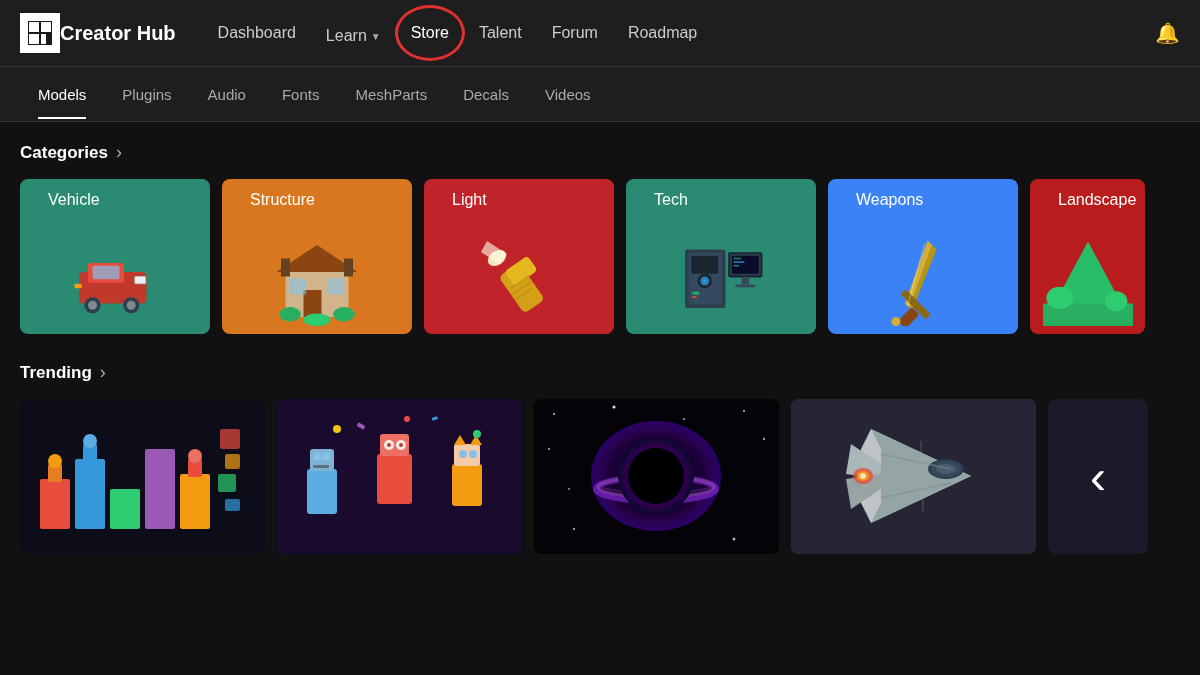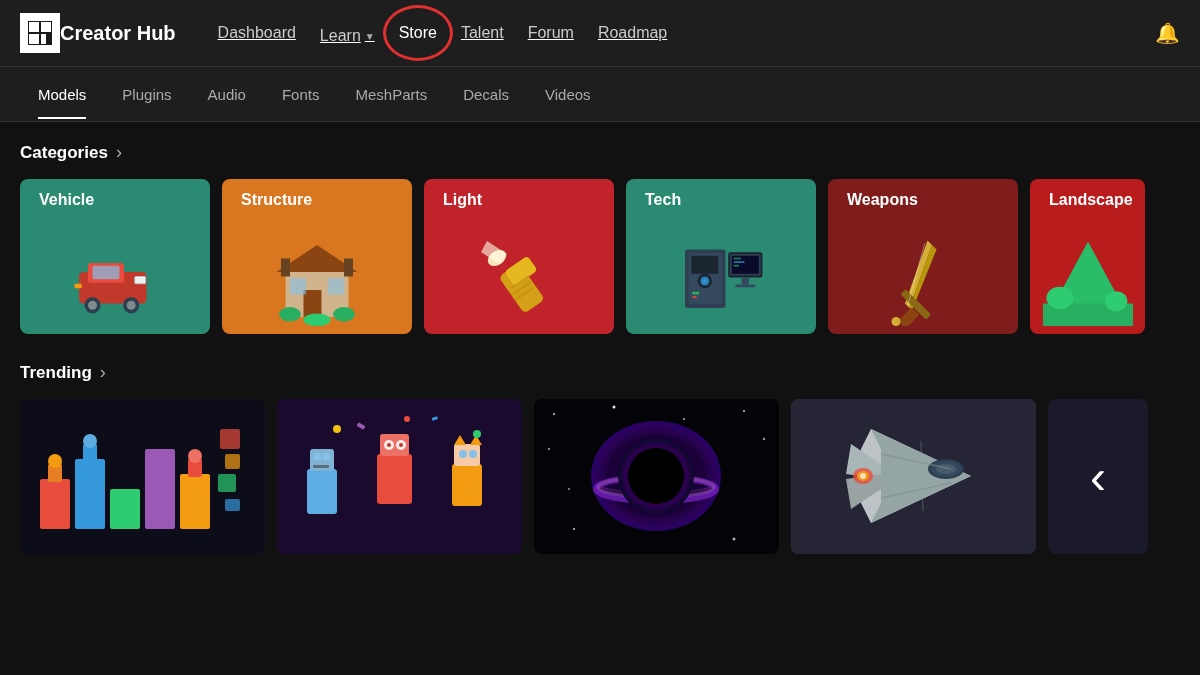--- a/index.html
+++ b/index.html
@@ -38,22 +38,22 @@
       font-size: 18px;
     }
     .logo-title {
       font-size: 20px;
       font-weight: 600;
       color: #fff;
     }
     .nav-links {
       display: flex;
       align-items: center;
+      gap: 6px;
       flex: 1;
-      text-decoration: underline;
     }
     .nav-item {
       color: #ccc;
       text-decoration: none;
       font-size: 16px;
       padding: 8px 12px;
       border-radius: 4px;
       cursor: pointer;
       white-space: nowrap;
     }
@@ -163,31 +163,31 @@
       position: relative;
       overflow: hidden;
       cursor: pointer;
     }
     .category-card:last-child {
       flex: 0 0 115px;
     }
     .category-label {
       position: absolute;
       top: 12px;
-      left: 19px;
+      left: 28px;
       font-size: 16px;
-      font-weight: 700;
+      font-weight: 400;
       color: #fff;
       z-index: 2;
     }
     .cat-vehicle { background: #2a8a72; }
     .cat-structure { background: #d97720; }
     .cat-light { background: #c0242a; }
     .cat-tech { background: #2a8a72; }
-    .cat-weapons { background: #7f1d1d; }
+    .cat-weapons { background: #3b82f6; }
     .cat-landscape { background: #b91c1c; }
 
     
     .cat-img {
       position: absolute;
       bottom: 8px;
       left: 50%;
       transform: translateX(-50%);
       width: 90px;
       height: 90px;

